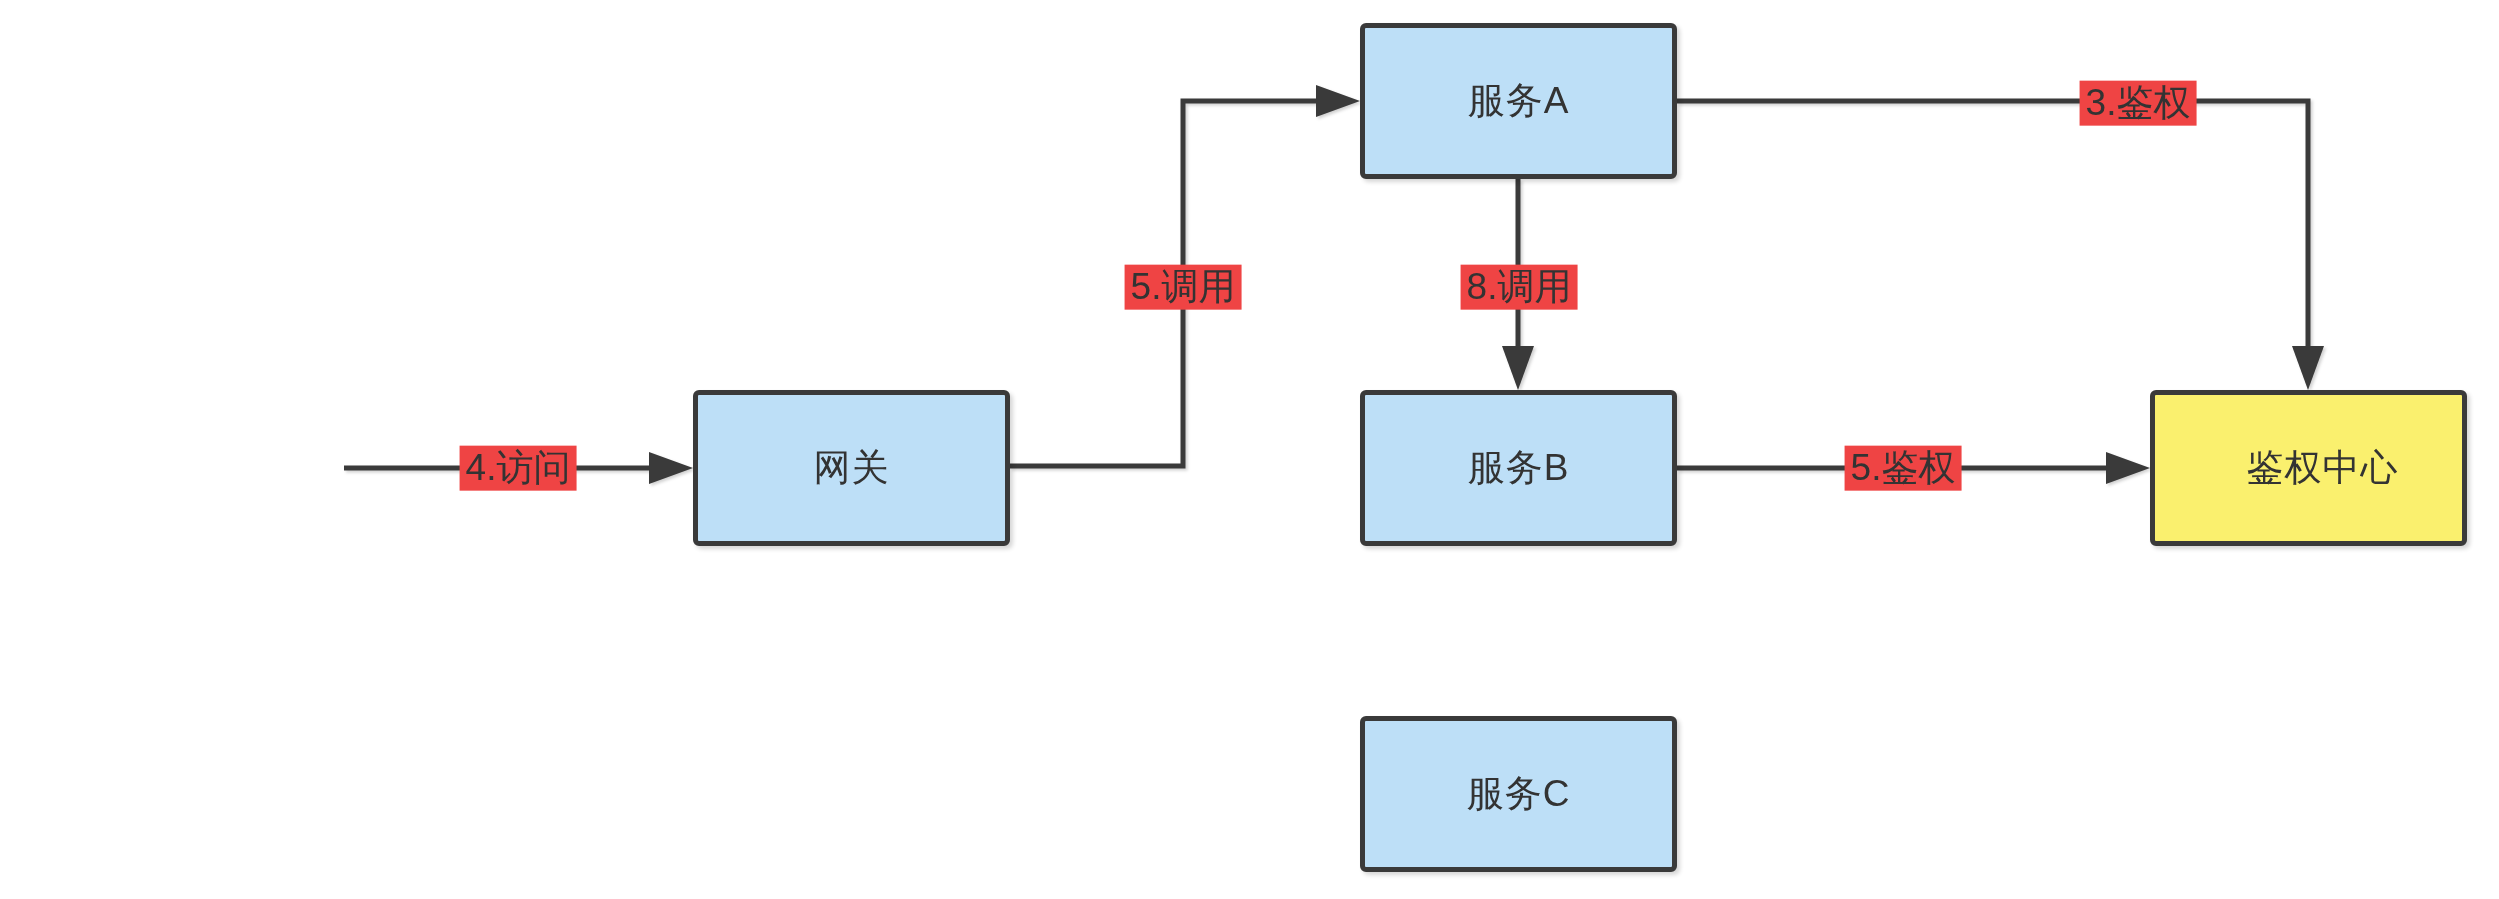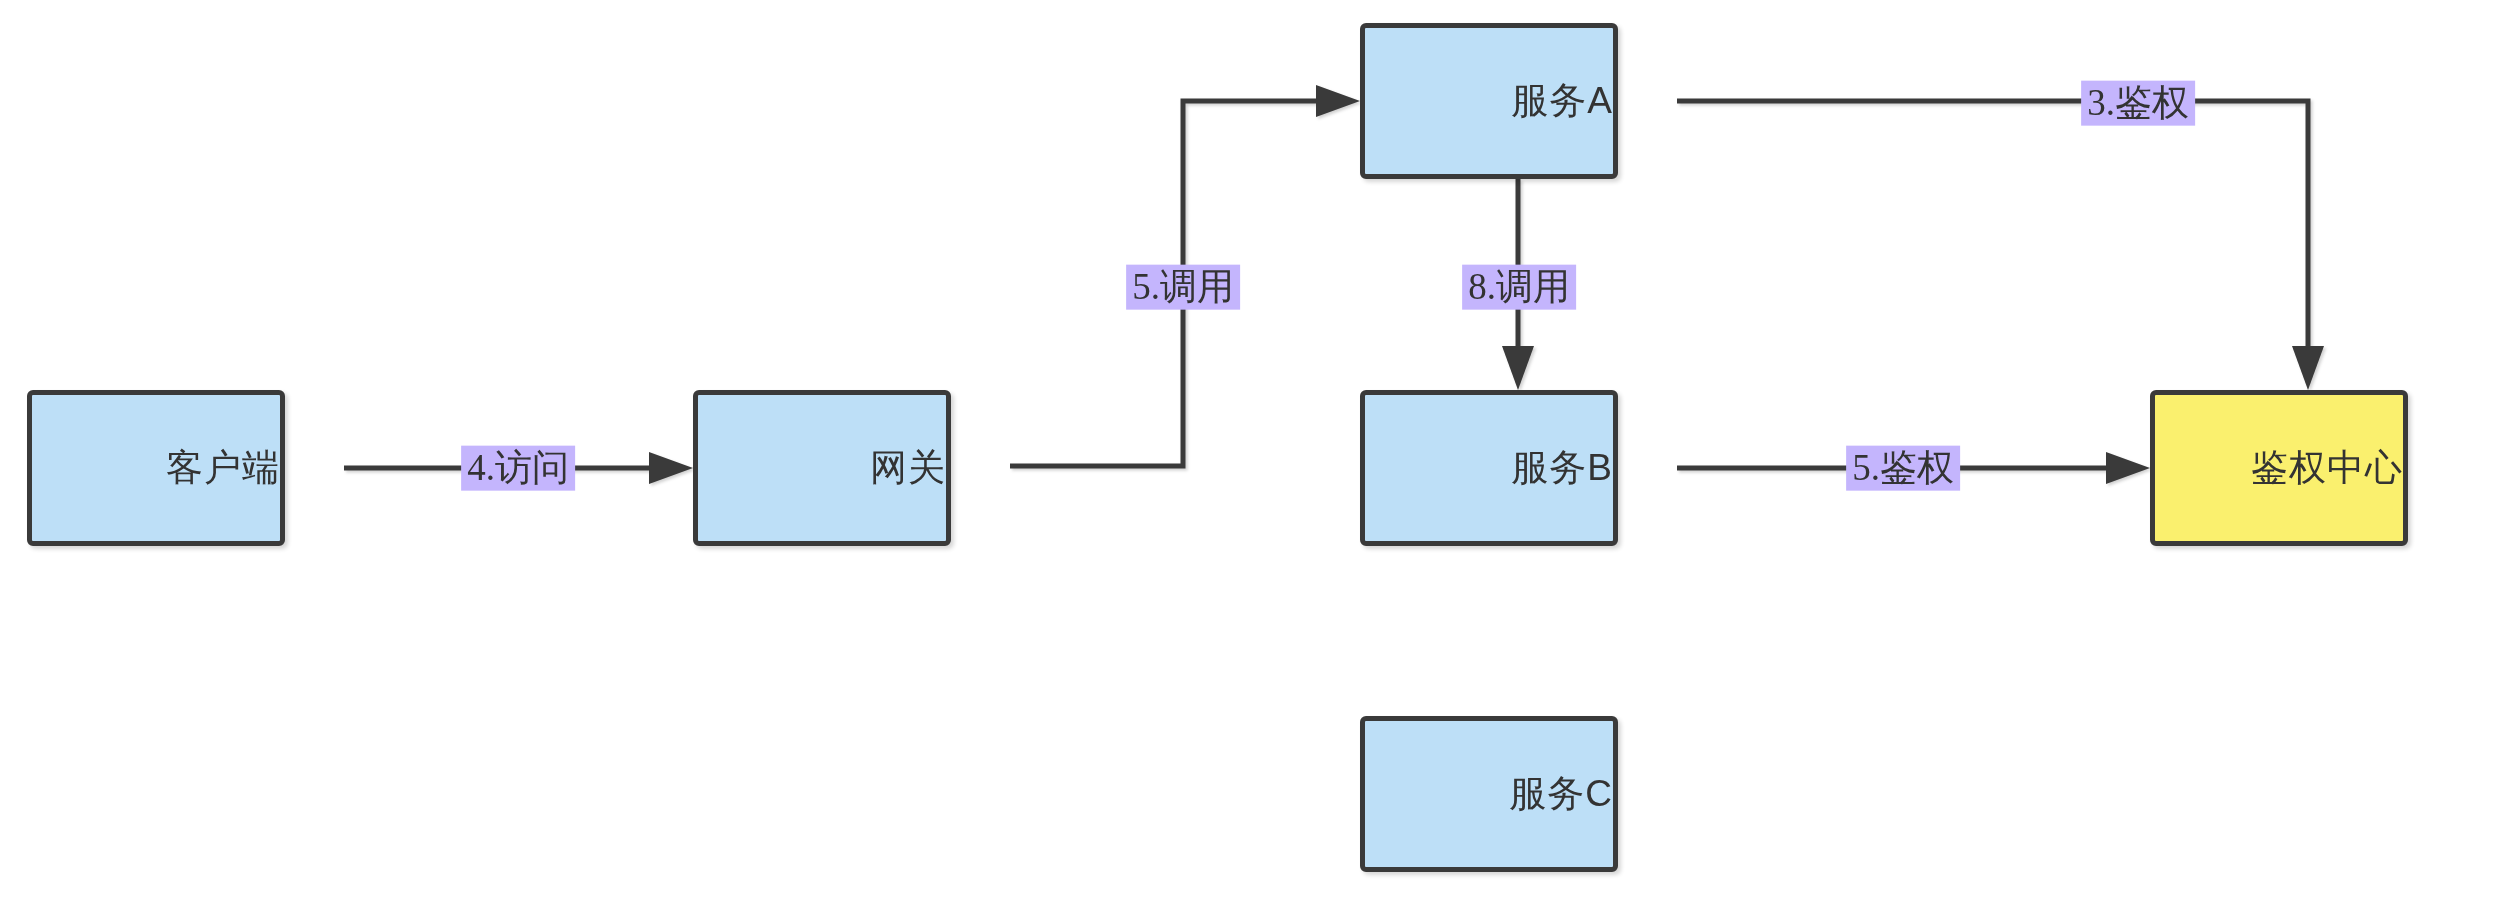--- a/index.html
+++ b/index.html
@@ -27,48 +27,47 @@
     fill: none;
     stroke: var(--stroke, #3a3a3a);
     stroke-width: 5;
   }
   #edges polygon {
     fill: var(--stroke, #3a3a3a);
     stroke: none;
   }
   .node {
     position: absolute;
-    width: 258px;
+    width: 317px;
     height: 156px;
     box-sizing: border-box;
     border: 5px solid var(--stroke, #3a3a3a);
     border-radius: 6px;
     display: flex;
     align-items: center;
-    justify-content: flex-end;
+    justify-content: center;
     box-shadow: 3px 3px 4px rgba(0,0,0,0.16);
   }
   .node.blue   { background: var(--fill-blue, #bddff7); }
   .node.yellow { background: var(--fill-yellow, #faf06e); padding-left: 28px; }
   .node-label {
     font-size: 37px;
     color: var(--text, #333333);
     white-space: nowrap;
     letter-spacing: 1px;
   }
   .edge-label {
     position: absolute;
     transform: translate(-50%, -50%);
-    background: #c4b5fd;
+    background: #ef4444;
     padding: 2px 6px;
     font-size: 37px;
     color: var(--text, #333333);
     white-space: nowrap;
     line-height: 1.1;
-    font-family: Liberation Serif, serif;
   }
 </style>
 </head>
 <body>
 
 <div id="canvas">
 
   <svg id="edges" width="2499" height="899" viewBox="0 0 2499 899">
 
     <path d="M 344 468 H 651"></path>
@@ -80,23 +79,20 @@
     <path d="M 1677 101 H 2308 V 348"></path>
     <polygon points="2292,346 2324,346 2308,390"></polygon>
 
     <path d="M 1518 179 V 348"></path>
     <polygon points="1502,346 1534,346 1518,390"></polygon>
 
     <path d="M 1677 468 H 2108"></path>
     <polygon points="2106,452 2150,468 2106,484"></polygon>
   </svg>
 
-  <div class="node blue" style="left:27px; top:390px">
-    <span class="node-label">客户端</span>
-  </div>
 
   <div class="node blue" style="left:693px; top:390px">
     <span class="node-label">网关</span>
   </div>
 
   <div class="node blue" style="left:1360px; top:23px">
     <span class="node-label">服务A</span>
   </div>
 
   <div class="node blue" style="left:1360px; top:716px">

